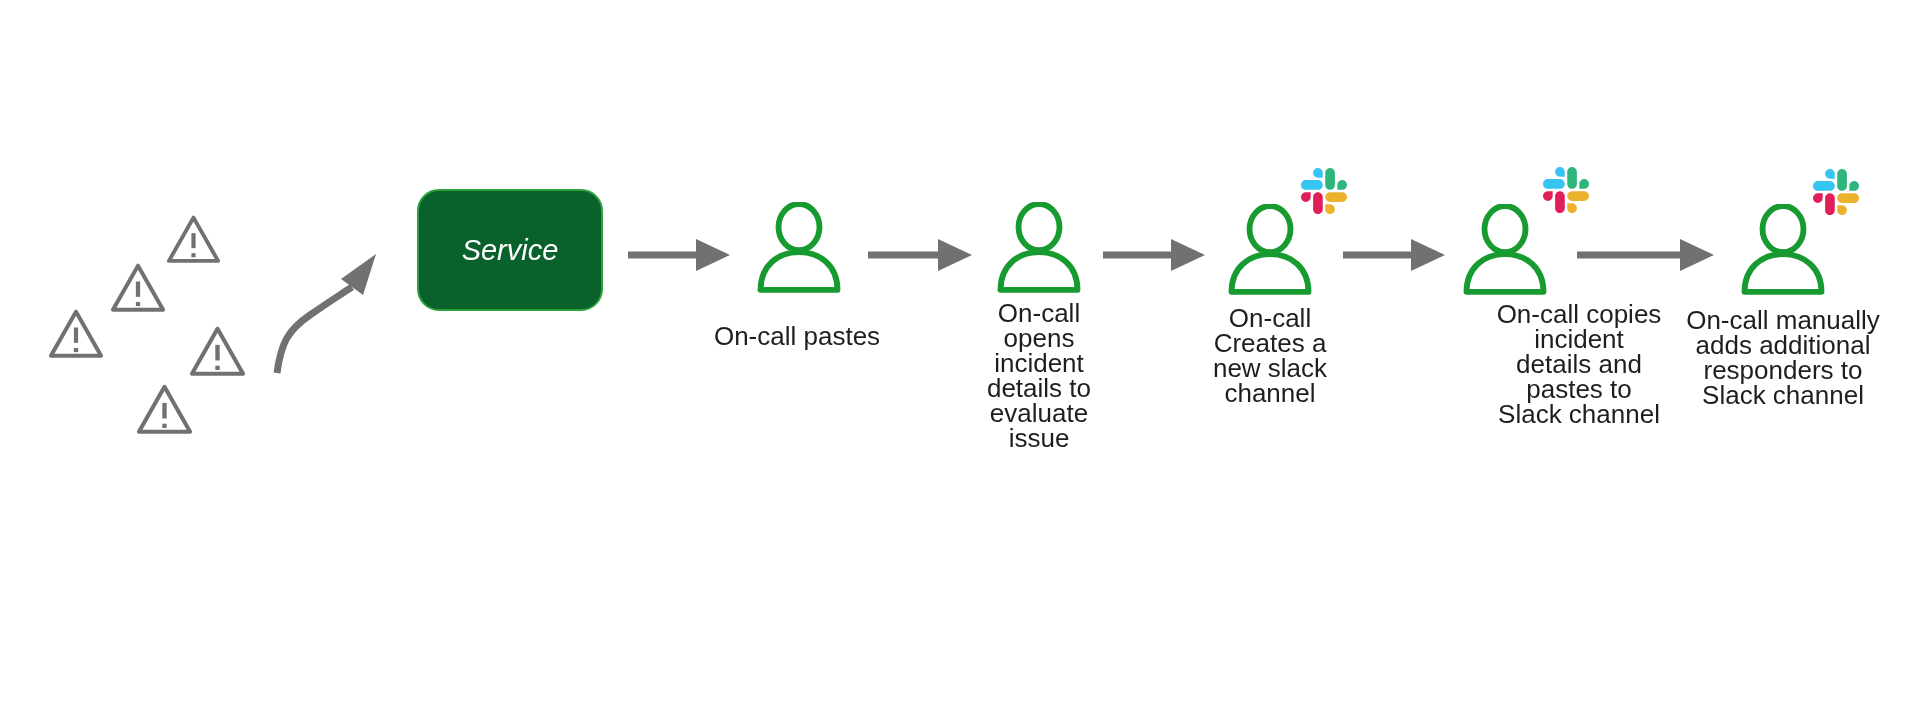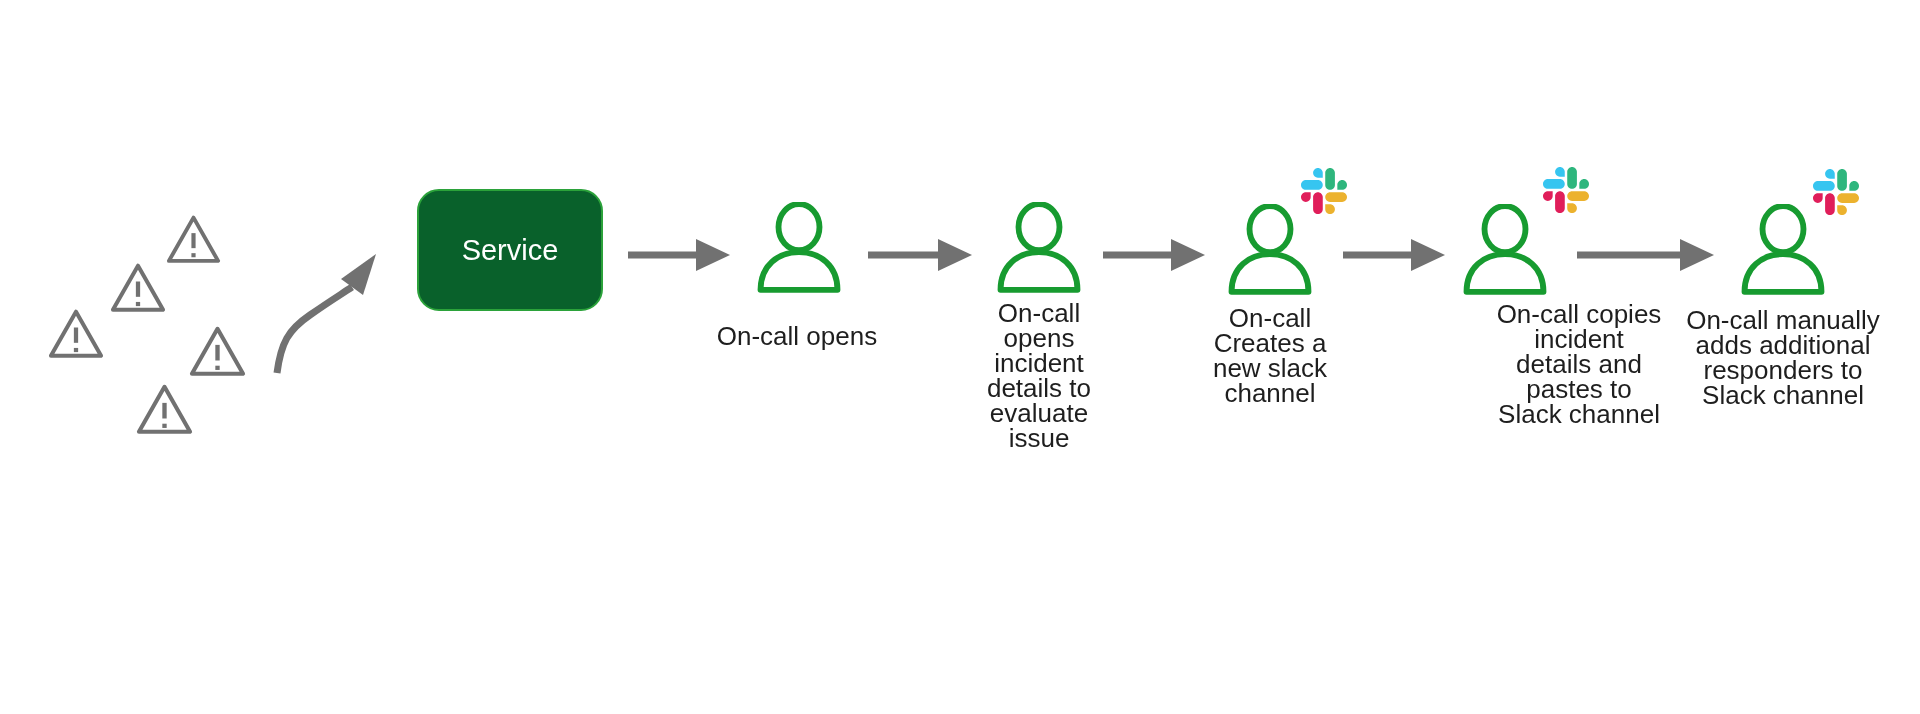--- a/index.html
+++ b/index.html
@@ -10,21 +10,21 @@
   .abs{position:absolute;}
   .caption{
     position:absolute;text-align:center;white-space:pre-line;
     font-size:26px;line-height:25px;color:#1e1e1e;letter-spacing:0px;
   }
   .service-node{
     position:absolute;left:417px;top:189px;width:186px;height:122px;
     background:#09612b;border:2px solid #2ba23a;border-radius:22px;
     display:flex;align-items:center;justify-content:center;box-sizing:border-box;
   }
-  .service-label{color:#ffffff;font-size:29px;}
+  .service-label{color:#ffffff;font-size:29px;font-style:italic;}
   .icon-green{color:#179b30;}
   .icon-gray{color:#717171;}
   svg{display:block;}
 </style>
 </head>
 <body>
 
 <div class="canvas">
 
   <svg width="0" height="0" style="position:absolute" aria-hidden="true">
@@ -113,21 +113,21 @@
   <svg class="abs" style="left:1301px;top:168px" width="46" height="46">
       <use href="#sym-slack"></use>
     </svg>
   <svg class="abs" style="left:1543px;top:167px" width="46" height="46">
       <use href="#sym-slack"></use>
     </svg>
   <svg class="abs" style="left:1813px;top:169px" width="46" height="46">
       <use href="#sym-slack"></use>
     </svg>
 
-  <div class="caption" style="left:672px;top:324px;width:250px">On-call opens</div>
+  <div class="caption" style="left:672px;top:324px;width:250px">On-call pastes</div>
   <div class="caption" style="left:914px;top:301px;width:250px">On-call
 opens
 incident
 details to
 evaluate
 issue</div>
   <div class="caption" style="left:1145px;top:306px;width:250px">On-call
 Creates a
 new slack
 channel</div>

